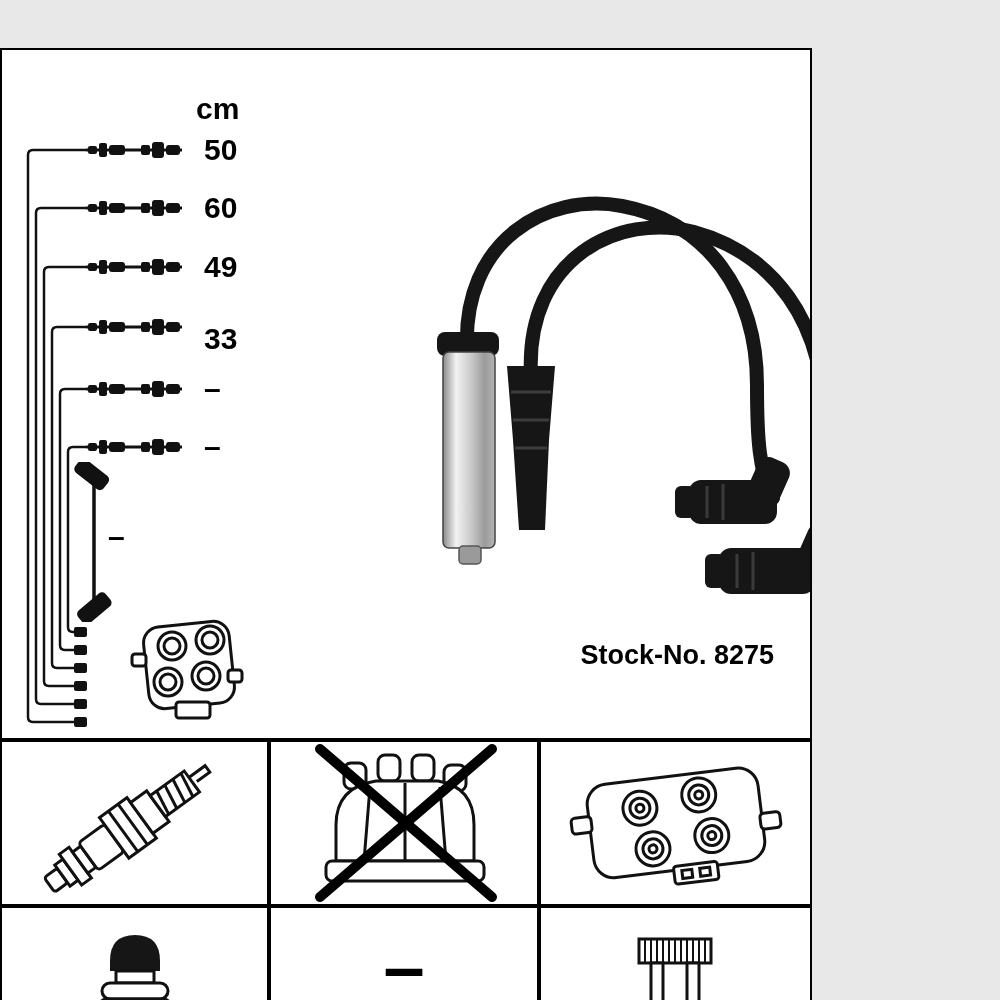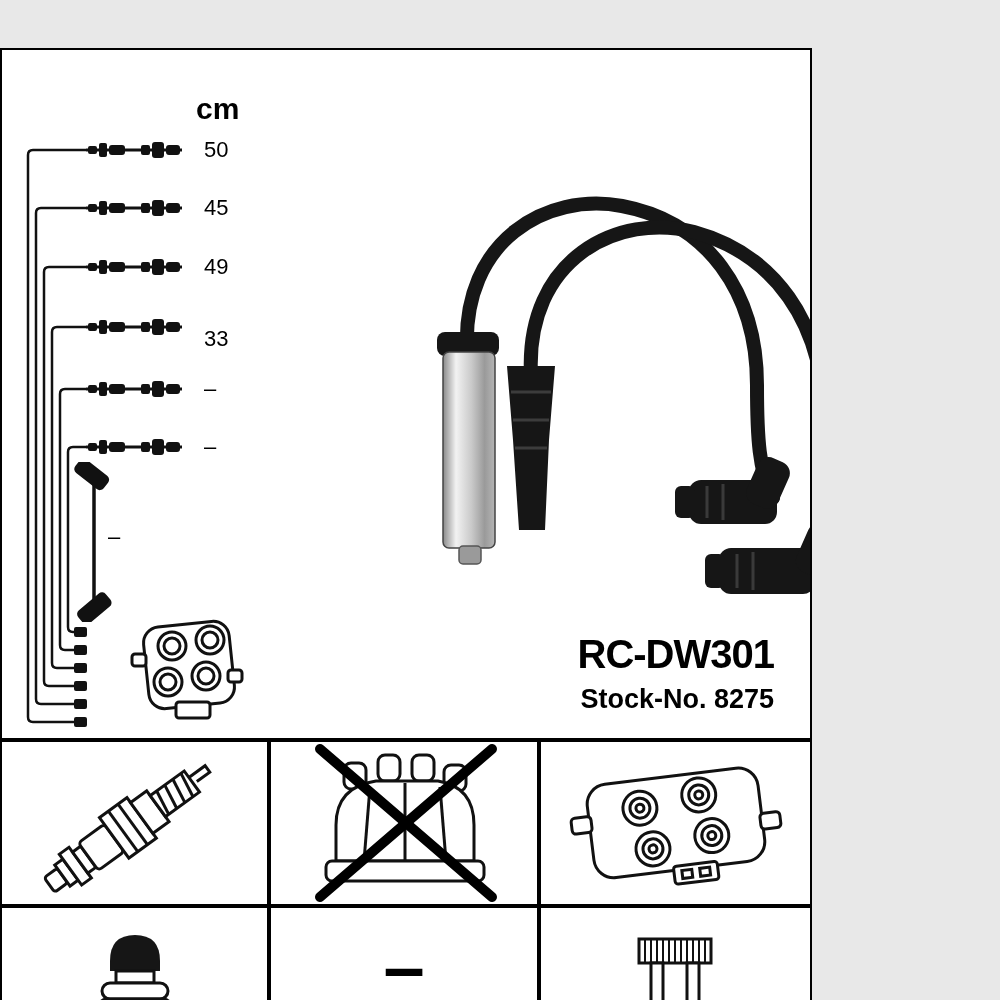--- a/index.html
+++ b/index.html
@@ -14,22 +14,22 @@
     color:#000;
     margin-top:48px;
   }
   .abs{position:absolute;}
   .unit-label{
     left:194px;top:42px;
     font-size:30px;font-weight:bold;
   }
   .len-value{
     left:202px;width:80px;
-    font-size:22px;line-height:34px;
-    font-weight:400;
+    font-size:30px;line-height:34px;
+    font-weight:700;
   }
   .cable-icon{left:84px;}
   .title-block{
     right:36px;top:582px;
     text-align:right;
   }
   .model{
     font-size:40px;line-height:44px;
     font-weight:bold;letter-spacing:-1px;
   }
@@ -111,21 +111,21 @@
       <line x1="0" y1="11" x2="96" y2="11" stroke="#111" stroke-width="3"></line>
       <rect x="2" y="7" width="9" height="8" rx="2" fill="#111"></rect>
       <rect x="13" y="4" width="8" height="14" rx="2" fill="#111"></rect>
       <rect x="23" y="6" width="16" height="10" rx="3" fill="#111"></rect>
       <rect x="55" y="6" width="9" height="10" rx="2" fill="#111"></rect>
       <rect x="66" y="3" width="12" height="16" rx="3" fill="#111"></rect>
       <rect x="80" y="6" width="14" height="10" rx="3" fill="#111"></rect>
     </svg>
 
   <div class="abs len-value" style="top:83px">50</div>
-  <div class="abs len-value" style="top:141px">45</div>
+  <div class="abs len-value" style="top:141px">60</div>
   <div class="abs len-value" style="top:200px">49</div>
   <div class="abs len-value" style="top:272px">33</div>
   <div class="abs len-value" style="top:322px">–</div>
   <div class="abs len-value" style="top:380px">–</div>
   <div class="abs len-value" style="left:106px;top:470px">–</div>
 
   <svg class="abs" style="left:16px;top:88px" width="100" height="600" viewBox="0 0 100 600">
     <g fill="none" stroke="#111" stroke-width="2.5">
       <path d="M68 12 L15 12 Q10 12 10 17 L10 579 Q10 584 15 584 L56 584"></path>
       <path d="M68 70 L23 70 Q18 70 18 75 L18 561 Q18 566 23 566 L56 566"></path>
@@ -201,21 +201,20 @@
     <g fill="#161616">
       <rect x="312" y="368" width="96" height="46" rx="12"></rect>
       <rect x="298" y="374" width="20" height="34" rx="6"></rect>
       <rect x="394" y="344" width="34" height="52" rx="12" transform="rotate(24 411 370)"></rect>
     </g>
     <line x1="330" y1="374" x2="330" y2="408" stroke="#3a3a3a" stroke-width="3"></line>
     <line x1="346" y1="372" x2="346" y2="410" stroke="#3a3a3a" stroke-width="3"></line>
   </svg>
 
   <div class="abs title-block">
-    <div class="model">RC-DW301</div>
     <div class="stock">Stock-No. 8275</div>
   </div>
 
   <div class="compat-grid">
 
     <div class="cell r1">
       <svg width="240" height="164" viewBox="0 0 240 164">
         <g transform="rotate(-36 118 82)" stroke="#111" fill="#fff" stroke-width="3">
           <rect x="14" y="74" width="16" height="18" rx="3"></rect>
           <rect x="30" y="70" width="10" height="26"></rect>

